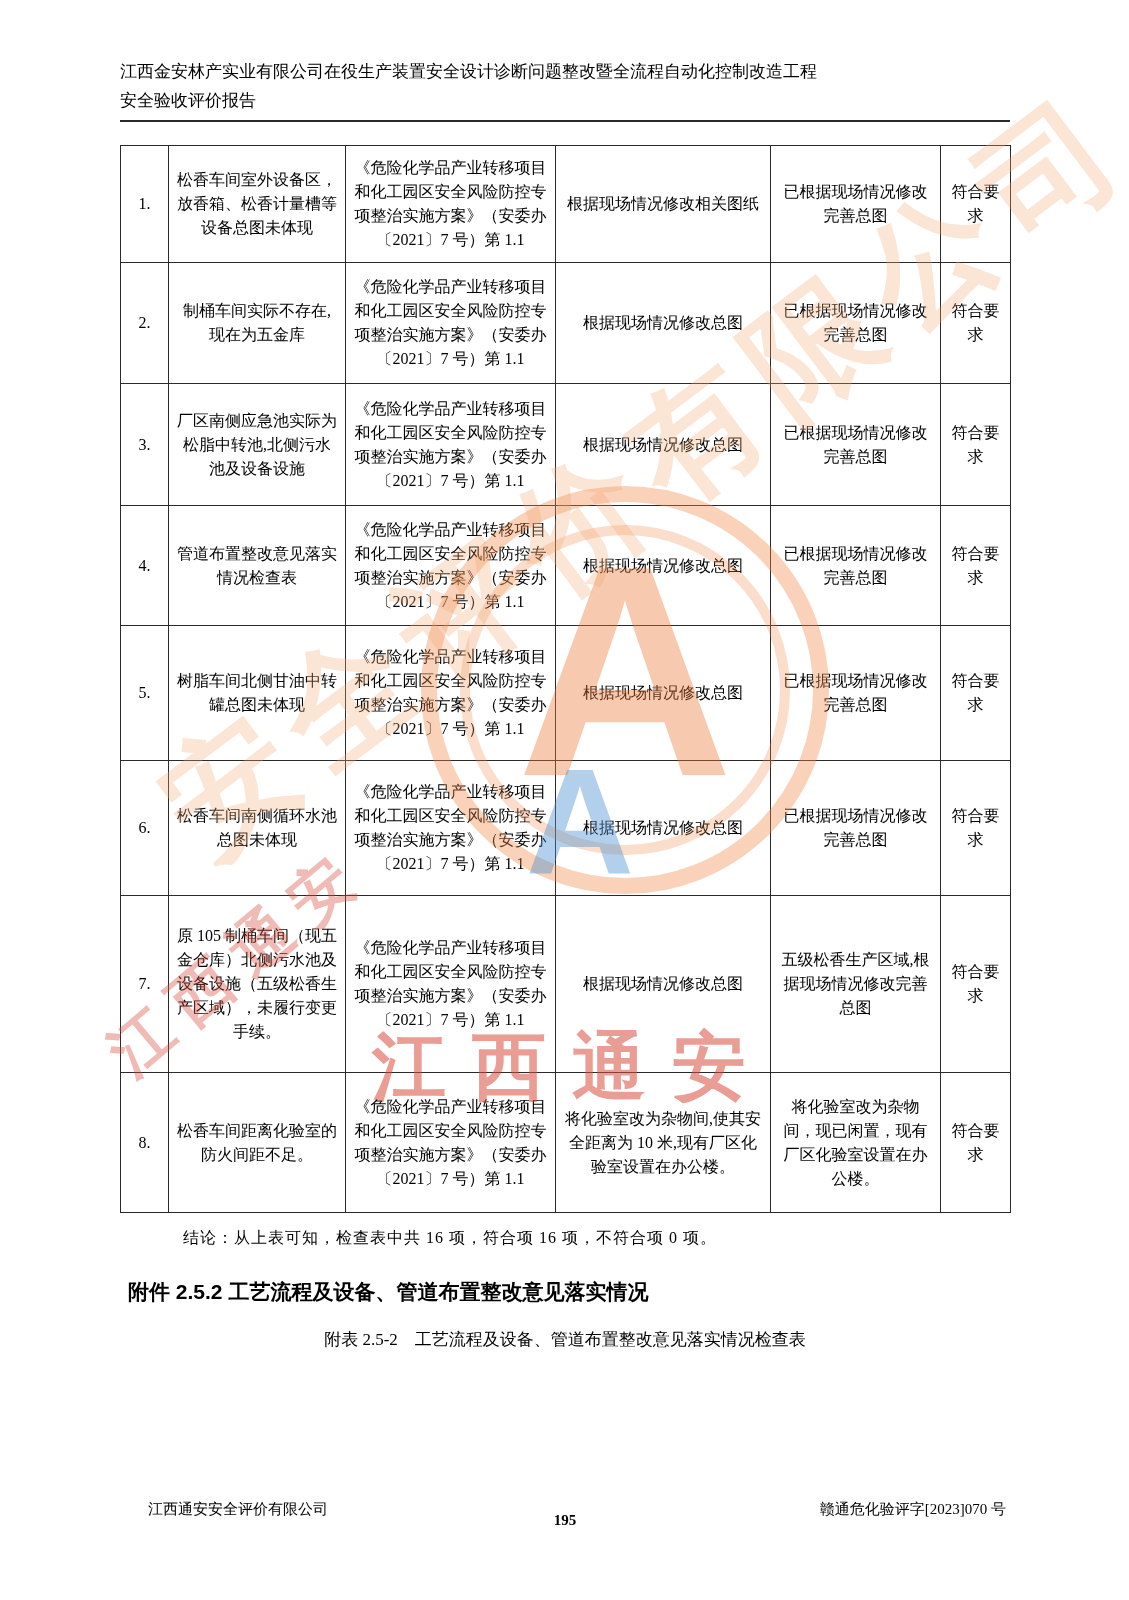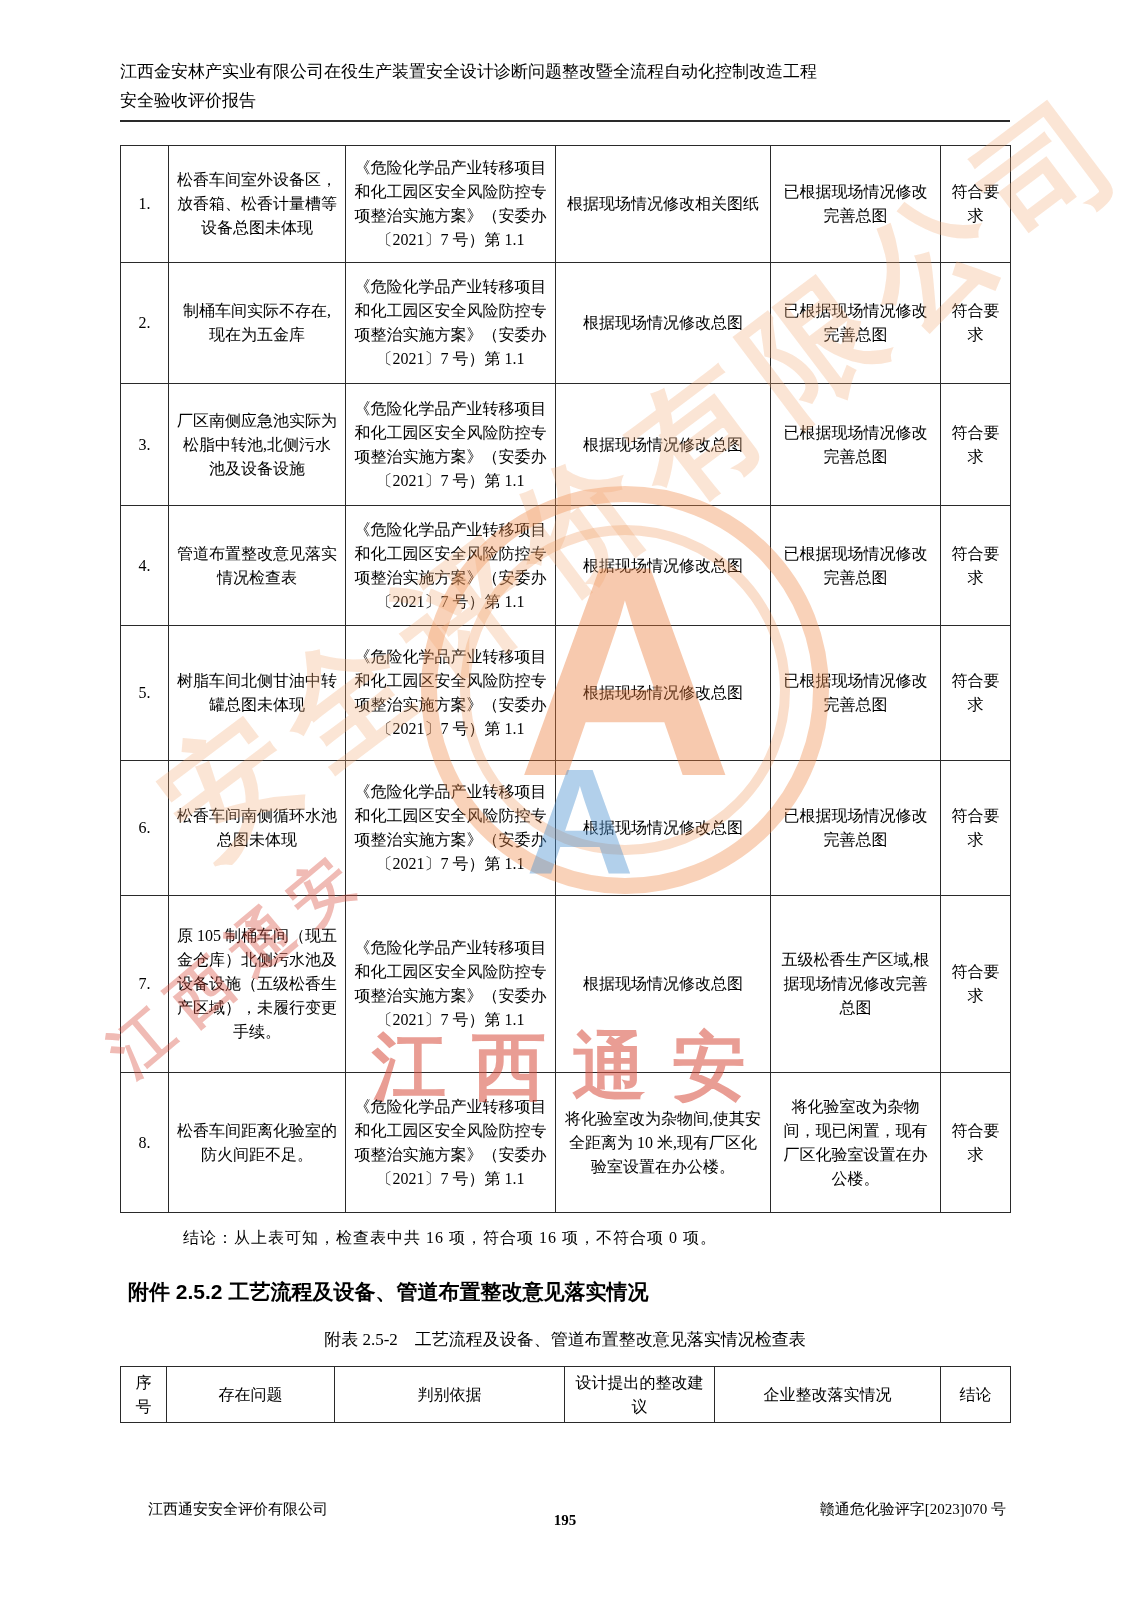--- a/index.html
+++ b/index.html
@@ -162,40 +162,20 @@
       </tr>
     </tbody>
   </table>
 
   <div class="summary">结论：从上表可知，检查表中共 16 项，符合项 16 项，不符合项 0 项。</div>
 
   <div class="section-heading">附件 2.5.2 工艺流程及设备、管道布置整改意见落实情况</div>
 
   <div class="table2-caption">附表 2.5-2　工艺流程及设备、管道布置整改意见落实情况检查表</div>
 
-  <table class="t2">
-    <colgroup>
-      <col style="width:46px">
-        <col style="width:168px">
-        <col style="width:230px">
-      <col style="width:150px">
-        <col style="width:226px">
-        <col style="width:70px">
-    </colgroup>
-    <thead>
-      <tr>
-        <th class="th-no">序号</th>
-        <th>存在问题</th>
-        <th>判别依据</th>
-        <th>设计提出的整改建议</th>
-        <th>企业整改落实情况</th>
-        <th>结论</th>
-      </tr>
-    </thead>
-  </table>
 
   <div class="footer">
     <span class="f-left">江西通安安全评价有限公司</span>
     <span class="f-page">195</span>
     <span class="f-right">赣通危化验评字[2023]070 号</span>
   </div>
 
   <div class="watermark">
     <svg class="wm-logo" viewBox="0 0 470 470">
       <circle cx="235" cy="235" r="196" fill="none" stroke="rgba(238,138,70,0.38)" stroke-width="16"></circle>

